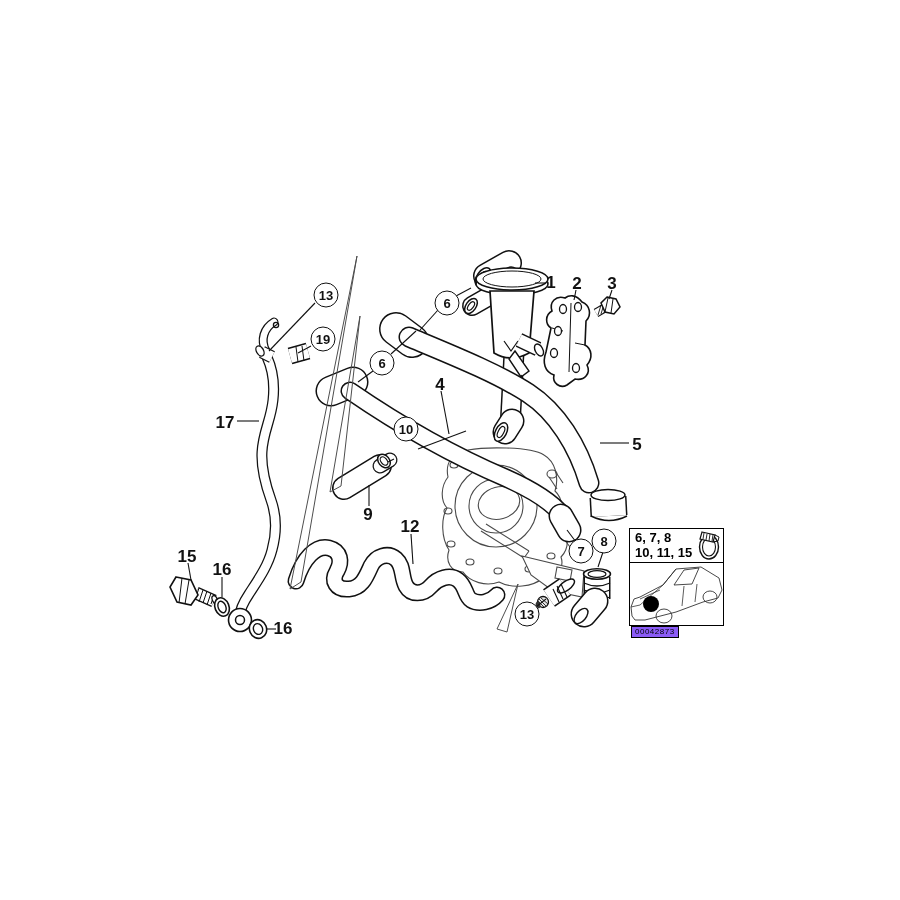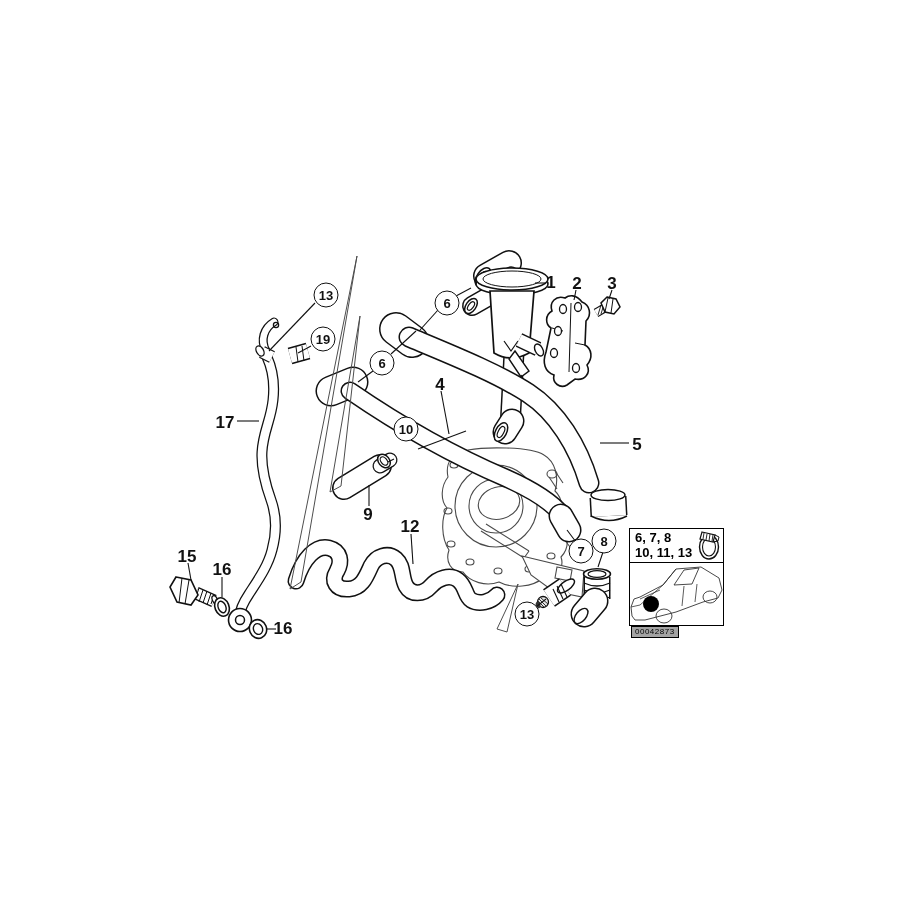--- a/index.html
+++ b/index.html
@@ -10,21 +10,21 @@
            white-space:nowrap;line-height:1;}
   .plain{font-size:17px;}
   .circled{width:23px;height:23px;border:1.8px solid #111;border-radius:50%;background:#fff;
            display:flex;align-items:center;justify-content:center;font-size:13px;}
   .inset{position:absolute;left:629px;top:528px;width:95px;height:98px;border:1.4px solid #000;
          background:#fff;box-sizing:border-box;}
   .inset-top{position:relative;height:33px;border-bottom:1px solid #000;}
   .inset-lines{position:absolute;left:5px;top:1px;font-weight:bold;font-size:13px;line-height:15px;color:#000;}
   .clamp-icon{position:absolute;right:0;top:0;}
   .car-icon{position:absolute;left:0;top:33px;}
-  .code-box{position:absolute;left:631px;top:626px;border:1px solid #000;background:#a3a3a3;
+  .code-box{position:absolute;left:631px;top:626px;border:1px solid #000;background:#8b5cf6;
             font-size:8px;line-height:10px;padding:0 3px;color:#000;letter-spacing:0.5px;
             font-family:"Liberation Sans", sans-serif;}
 </style>
 </head>
 <body>
 
 <div class="stage">
 
 <svg class="art" width="900" height="900" viewBox="0 0 900 900">
 
@@ -233,21 +233,21 @@
   <div class="callout circled" style="left:382px;top:363px">6</div>
   <div class="callout circled" style="left:406px;top:429px">10</div>
   <div class="callout circled" style="left:581px;top:551px">7</div>
   <div class="callout circled" style="left:604px;top:541px">8</div>
   <div class="callout circled" style="left:527px;top:614px">13</div>
 
   <div class="inset">
     <div class="inset-top">
       <div class="inset-lines">
         <div>6, 7, 8</div>
-        <div>10, 11, 13</div>
+        <div>10, 11, 15</div>
       </div>
       <svg class="clamp-icon" width="28" height="32" viewBox="0 0 28 32" fill="none">
         <ellipse cx="14" cy="18" rx="9.5" ry="12" stroke="#111" stroke-width="1.4"></ellipse>
         <ellipse cx="14" cy="18" rx="6.5" ry="9" stroke="#111" stroke-width="1.1"></ellipse>
         <path d="M 7,3 L 20,6 L 18,13 L 5,10 Z" fill="#fff" stroke="#111" stroke-width="1.2"></path>
         <path d="M 9,4 L 8,10 M 12,5 L 11,11 M 15,5 L 14,12 M 18,6 L 17,12" stroke="#111" stroke-width="0.9"></path>
         <path d="M 20,6 L 24,8 L 23,12 L 18,13" stroke="#111" stroke-width="1"></path>
       </svg>
     </div>
     <svg class="car-icon" width="93" height="63" viewBox="0 0 93 63" fill="none">

